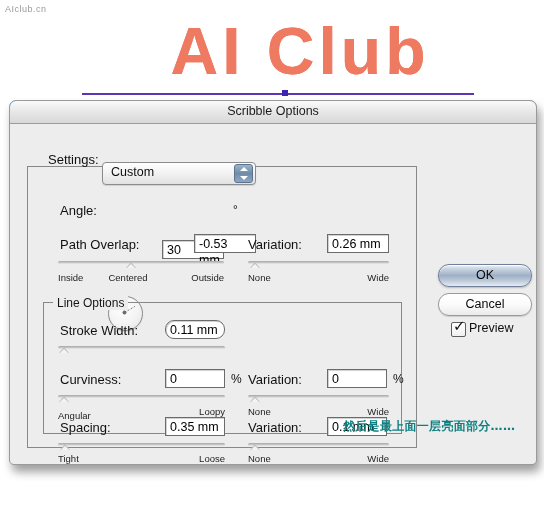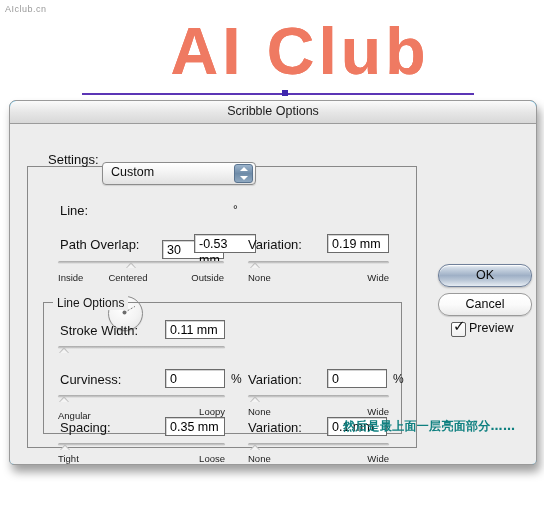--- a/index.html
+++ b/index.html
@@ -304,53 +304,53 @@
 
     <div class="row-label" style="left:38px; top:28px;">Settings:</div>
     <div id="settings-popup">
       <div id="settings-popup-value">Custom</div>
       <div id="settings-popup-arrows">
         <span class="popup-arrow up"></span>
         <span class="popup-arrow down"></span>
       </div>
     </div>
 
-    <div class="row-label" style="left:50px; top:79px;">Line:</div>
+    <div class="row-label" style="left:50px; top:79px;">Angle:</div>
     <div id="angle-dial">
       <svg width="31" height="31" viewBox="0 0 31 31">
         <line x1="15.5" y1="15.5" x2="26" y2="9.4" stroke="#7b7b7b" stroke-width="1" stroke-dasharray="2 1.6"></line>
         <circle cx="15.5" cy="15.5" r="2" fill="#6d6d6d"></circle>
       </svg>
     </div>
     <div class="textfield" style="left:152px; top:76px; width:62px;margin-top:40px;">30</div>
     <div class="unit" style="left:223px; top:79px;">°</div>
 
     <div class="row-label" style="left:50px; top:113px;">Path Overlap:</div>
     <div class="textfield" style="left:152px; top:110px; width:62px;margin-left:32px;">-0.53 mm</div>
 
     <div class="slider-track" style="left:48px; top:137px; width:166px;"></div>
     <div class="slider-thumb" style="left:116px; top:138px;"></div>
     <div class="slider-cap" style="left:48px; top:148px;">Inside</div>
     <div class="slider-cap center" style="left:96px; top:148px; width:44px;">Centered</div>
     <div class="slider-cap right" style="left:166px; top:148px; width:48px;">Outside</div>
 
     <div class="row-label" style="left:238px; top:113px;">Variation:</div>
-    <div class="textfield" style="left:317px; top:110px; width:62px;">0.19 mm</div>
+    <div class="textfield" style="left:317px; top:110px; width:62px;">0.26 mm</div>
 
     <div class="slider-track" style="left:238px; top:137px; width:141px;"></div>
     <div class="slider-thumb" style="left:240px; top:138px;"></div>
     <div class="slider-cap" style="left:238px; top:148px;">None</div>
     <div class="slider-cap right" style="left:331px; top:148px; width:48px;">Wide</div>
 
     <div class="groupbox" id="line-options-group">
       <div class="group-legend" style="left:9px;">Line Options</div>
     </div>
 
     <div class="row-label" style="left:50px; top:199px;">Stroke Width:</div>
-    <div class="textfield" style="left:155px; top:196px; width:60px;">0.11 mm</div>
+    <div class="textfield" style="left:155px; top:196px; width:60px;border-radius:9px;">0.11 mm</div>
     <div class="slider-track" style="left:48px; top:222px; width:167px;"></div>
     <div class="slider-thumb" style="left:49px; top:223px;"></div>
 
     <div class="row-label" style="left:50px; top:248px;">Curviness:</div>
     <div class="textfield" style="left:155px; top:245px; width:60px;">0</div>
     <div class="unit" style="left:221px; top:248px;">%</div>
 
     <div class="slider-track" style="left:48px; top:271px; width:167px;"></div>
     <div class="slider-thumb" style="left:49px; top:272px;"></div>
     <div class="slider-cap" style="left:48px; top:286px;">Angular</div>

